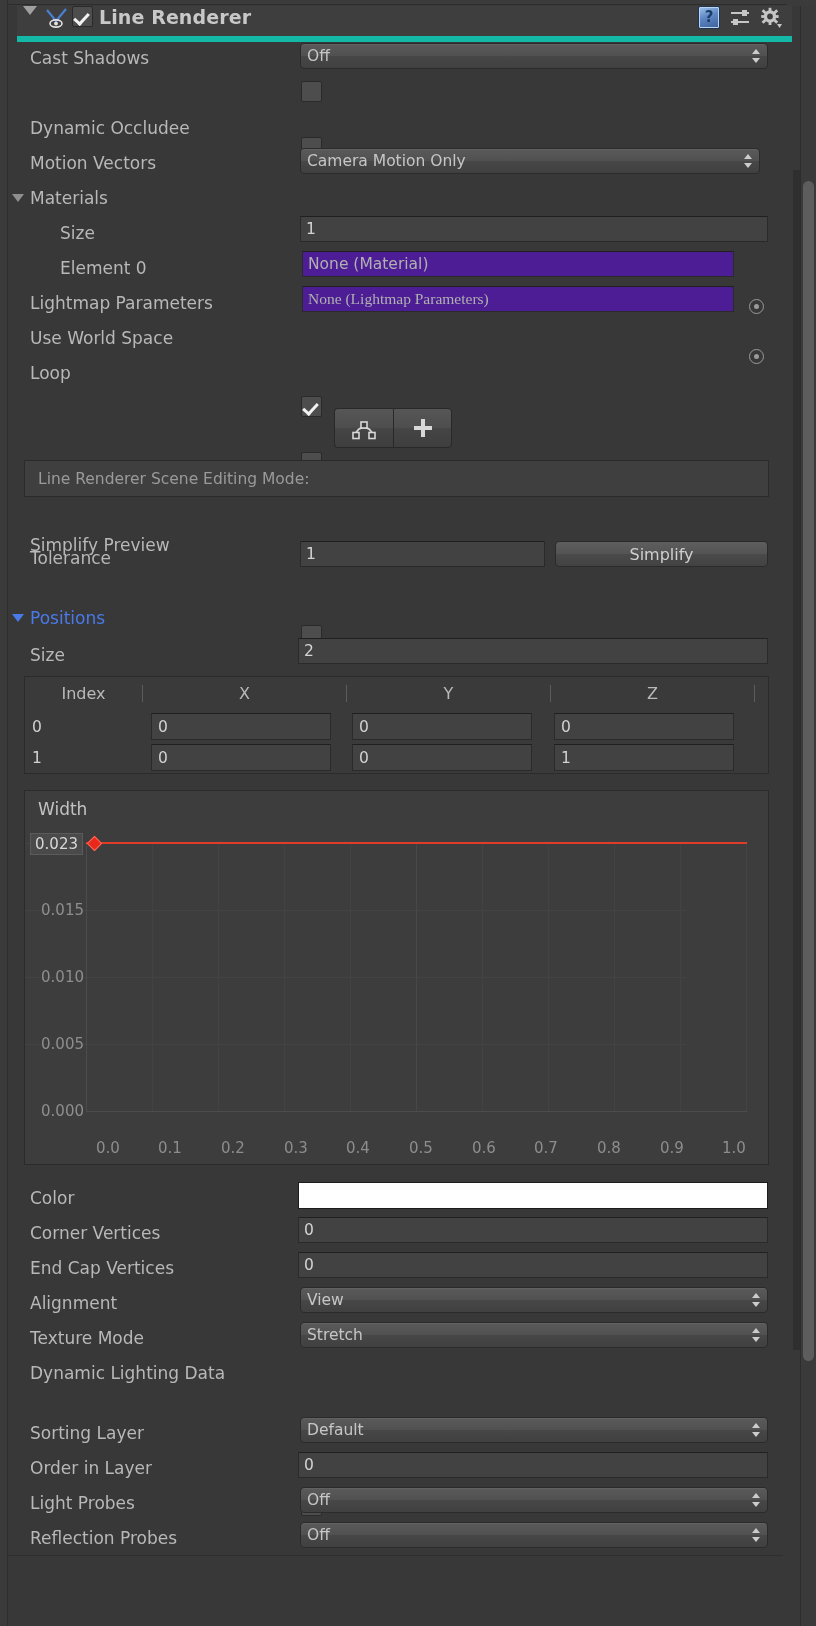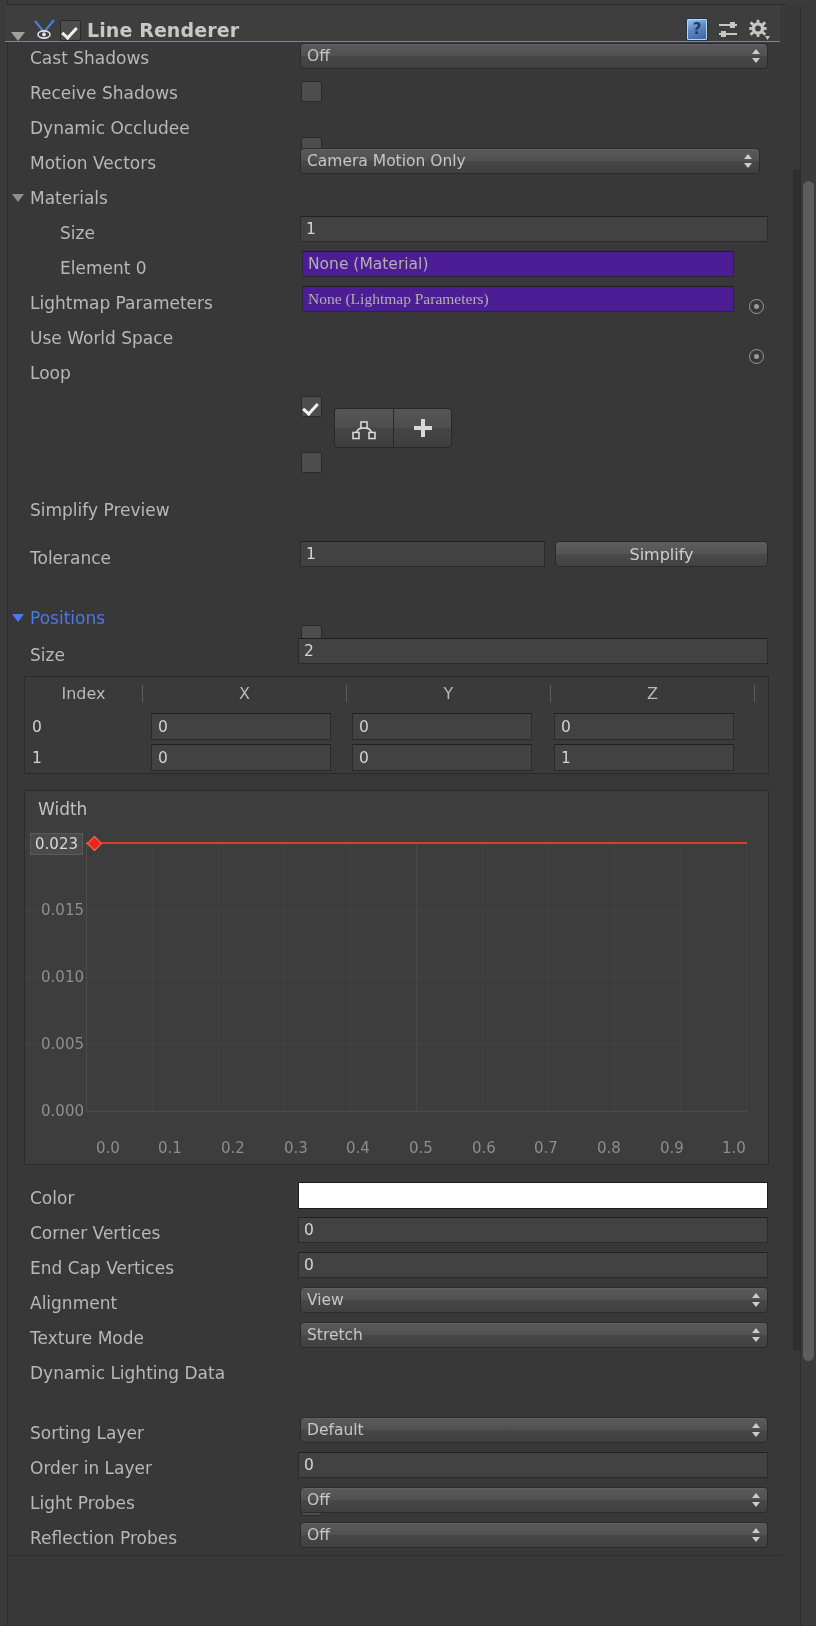--- a/index.html
+++ b/index.html
@@ -17,23 +17,23 @@
     font-size: 17px;
   }
 
   
   .topline { position:absolute; left:0; top:0; width:816px; height:6px; background:#3b3b3b; }
   .topline:after{content:"";position:absolute;left:8px;top:4px;right:30px;height:1px;background:#2c2c2c;}
   .leftgutter{position:absolute;left:0;top:0;width:8px;height:1626px;background:#3a3a3a;border-right:1px solid #2e2e2e;}
 
   
   .comp-header{
-    position:absolute; left:5px; top:6px; width:775px; height:36px;
-    background:#3e3e3e; border-bottom:1px solid #14b8a6;
-    display:flex; align-items:flex-end;
+    position:absolute; left:17px; top:6px; width:775px; height:36px;
+    background:#3e3e3e; border-bottom:6px solid #14b8a6;
+    display:flex; align-items:flex-start;
   }
   .foldout-tri{
     width:0;height:0;border-left:7px solid transparent;border-right:7px solid transparent;
     border-top:9px solid #a0a0a0; margin-left:6px; margin-right:6px; flex:none;
   }
   .foldout-tri.blue{border-top-color:#4a79e8;}
   .lr-icon{width:26px;height:24px;flex:none;position:relative;margin-right:3px;}
   .chk{
     width:21px;height:21px;flex:none;background:#4d4d4d;border:1px solid #2a2a2a;border-radius:2px;
     position:relative;margin-right:6px;
@@ -198,23 +198,20 @@
   </div>
 
   <div class="row" style="top:40px;">
     <span class="lbl" style="padding-left:22px;">Cast Shadows</span>
   </div>
   <div class="ctl popup" style="left:300px;top:43px;width:468px;">
     <span>Off</span>
     <span class="arrows"></span>
   </div>
 
-  <div class="row" style="top:75px;">
-    <span class="lbl" style="padding-left:22px;">Receive Shadows</span>
-  </div>
   <div class="ctl tgl" style="left:301px;top:81px;"></div>
 
   <div class="row" style="top:110px;">
     <span class="lbl" style="padding-left:22px;">Dynamic Occludee</span>
   </div>
   <div class="ctl tgl" style="left:301px;top:116px;"></div>
 
   <div class="row" style="top:145px;">
     <span class="lbl" style="padding-left:22px;">Motion Vectors</span>
   </div>
@@ -271,22 +268,25 @@
       </svg>
     </div>
     <div class="ebtn">
       <svg width="24" height="24" viewBox="0 0 24 24">
         <rect x="10" y="3" width="4" height="18" fill="#d8d8d8"></rect>
         <rect x="3" y="10" width="18" height="4" fill="#d8d8d8"></rect>
       </svg>
     </div>
   </div>
 
-
-  <div class="row" style="top:492px;text-align:right;">
+  <div class="helpbox">
+    <span>Line Renderer Scene Editing Mode:</span>
+  </div>
+
+  <div class="row" style="top:527px;text-align:right;">
     <span class="lbl" style="padding-left:22px;">Simplify Preview</span>
   </div>
   <div class="ctl tgl" style="left:301px;top:511px;"></div>
 
   <div class="row" style="top:540px;">
     <span class="lbl" style="padding-left:22px;">Tolerance</span>
   </div>
   <div class="ctl field" style="left:300px;top:541px;width:245px;">
     <span>1</span>
   </div>

